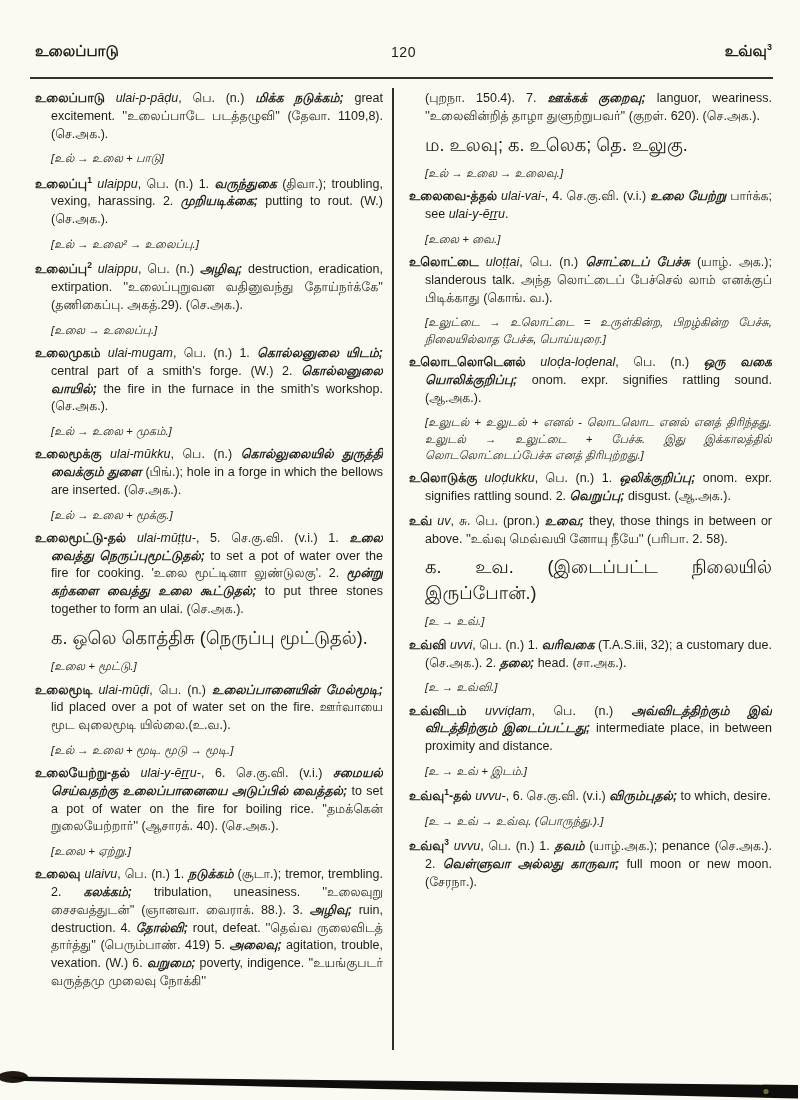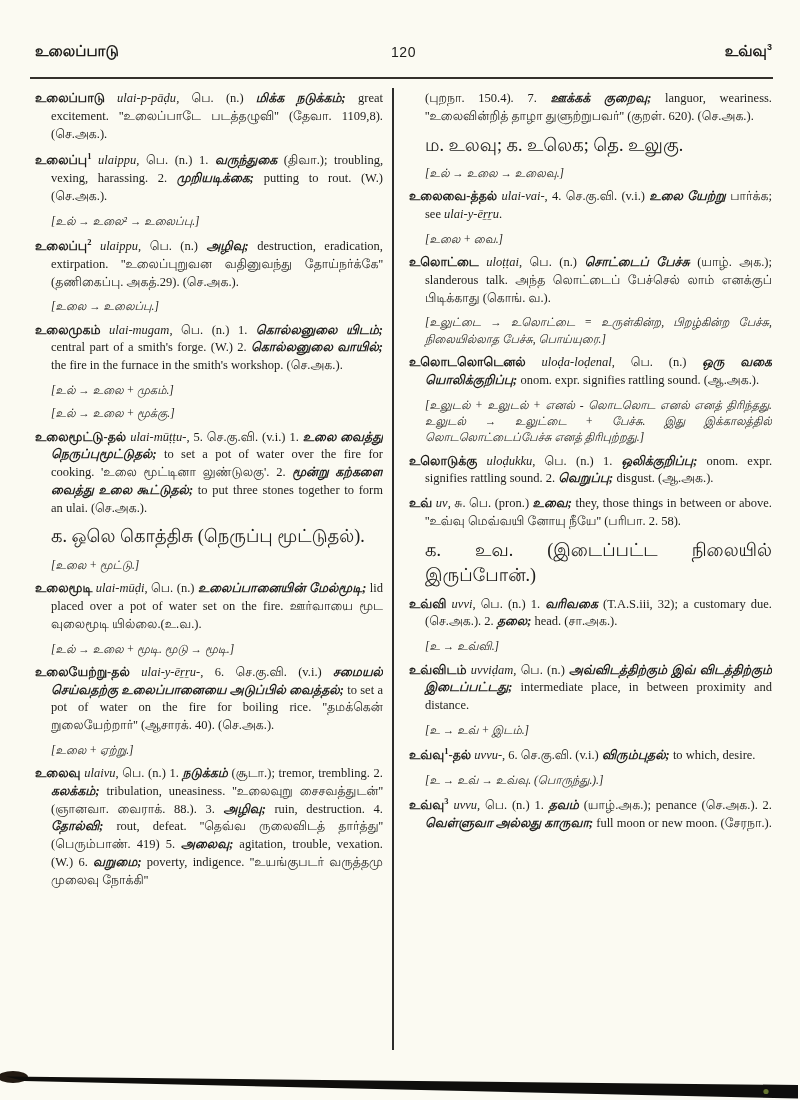--- a/index.html
+++ b/index.html
@@ -6,21 +6,21 @@
   body{background:#fbfaf2;font-family:"Liberation Sans",sans-serif;color:#1c1b19;position:relative;}
   .page{position:absolute;inset:0;}
   .runhead{position:absolute;top:42px;left:35px;right:28px;height:26px;}
   .rh-left{position:absolute;left:0;top:0;font-weight:bold;font-size:15px;}
   .rh-center{position:absolute;left:0;right:0;top:2px;text-align:center;font-size:14px;letter-spacing:.5px;}
   .rh-right{position:absolute;right:0;top:0;font-weight:bold;font-size:15px;}
   .rh-right sup{font-size:9px;font-weight:bold;}
   .head-rule{position:absolute;top:77px;left:30px;width:743px;height:2.4px;background:#34302b;}
   .col-divider{position:absolute;left:392px;top:88px;width:1.6px;height:962px;background:#2d2c2a;}
   .columns{position:absolute;top:90px;left:35px;width:737px;height:958px;display:flex;}
-  .col{overflow:hidden;height:100%;font-family:Liberation Serif, serif;}
+  .col{overflow:hidden;height:100%;}
   .col-left{width:348px;margin-right:26px;}
   .col-right{width:363px;}
   p.blk{margin:0 0 7px 0;text-align:justify;font-size:12.5px;line-height:1.42;}
   p.entry{padding-left:16px;text-indent:-16px;}
   p.cont{padding-left:16px;}
   p.etym{padding-left:16px;font-style:italic;font-size:11.5px;color:#232220;}
   p.note{padding-left:16px;font-size:18px;}
   .seg-h{font-weight:bold;}
   .seg-t{font-style:italic;}
   .seg-b{font-weight:bold;font-style:italic;}
@@ -37,26 +37,28 @@
     <span class="rh-center">120</span>
     <span class="rh-right"><span>உவ்வு</span><sup>3</sup></span>
   </div>
 
   <div class="head-rule"></div>
   <div class="col-divider"></div>
 
   <div class="columns">
     <div class="col col-left">
         <p class="blk entry"><span class="seg-h">உலைப்பாடு </span><span class="seg-t">ulai-p-pāḍu</span><span class="seg-r">, பெ. (n.) </span><span class="seg-b">மிக்க நடுக்கம்; </span><span class="seg-r">great excitement. ''உலைப்பாடே படத்தழுவி'' (தேவா. 1109,8). (செ.அக.).</span></p>
+        <p class="blk etym"><span class="seg-r">[உல் → உலை + பாடு]</span></p>
         <p class="blk entry"><span class="seg-h">உலைப்பு</span><sup class="seg-s">1</sup><span class="seg-r"> </span><span class="seg-t">ulaippu</span><span class="seg-r">, பெ. (n.) 1. </span><span class="seg-b">வருந்துகை </span><span class="seg-r">(திவா.); troubling, vexing, harassing. 2. </span><span class="seg-b">முறியடிக்கை; </span><span class="seg-r">putting to rout. (W.) (செ.அக.).</span></p>
         <p class="blk etym"><span class="seg-r">[உல் → உலை² → உலைப்பு.]</span></p>
         <p class="blk entry"><span class="seg-h">உலைப்பு</span><sup class="seg-s">2</sup><span class="seg-r"> </span><span class="seg-t">ulaippu</span><span class="seg-r">, பெ. (n.) </span><span class="seg-b">அழிவு; </span><span class="seg-r">destruction, eradication, extirpation. ''உலைப்புறுவன வதினுவந்து தோய்நர்க்கே'' (தணிகைப்பு. அகத்.29). (செ.அக.).</span></p>
         <p class="blk etym"><span class="seg-r">[உலை → உலைப்பு.]</span></p>
         <p class="blk entry"><span class="seg-h">உலைமுகம் </span><span class="seg-t">ulai-mugam</span><span class="seg-r">, பெ. (n.) 1. </span><span class="seg-b">கொல்லனுலை யிடம்; </span><span class="seg-r">central part of a smith's forge. (W.) 2. </span><span class="seg-b">கொல்லனுலை வாயில்; </span><span class="seg-r">the fire in the furnace in the smith's workshop. (செ.அக.).</span></p>
         <p class="blk etym"><span class="seg-r">[உல் → உலை + முகம்.]</span></p>
+        <p class="blk entry"><span class="seg-h">உலைமூக்கு </span><span class="seg-t">ulai-mūkku</span><span class="seg-r">, பெ. (n.) </span><span class="seg-b">கொல்லுலையில் துருத்தி வைக்கும் துளை </span><span class="seg-r">(பிங்.); hole in a forge in which the bellows are inserted. (செ.அக.).</span></p>
         <p class="blk etym"><span class="seg-r">[உல் → உலை + மூக்கு.]</span></p>
         <p class="blk entry"><span class="seg-h">உலைமூட்டு-தல் </span><span class="seg-t">ulai-mūṭṭu-</span><span class="seg-r">, 5. செ.கு.வி. (v.i.) 1. </span><span class="seg-b">உலை வைத்து நெருப்புமூட்டுதல்; </span><span class="seg-r">to set a pot of water over the fire for cooking. 'உலை மூட்டினா லுண்டுலகு'. 2. </span><span class="seg-b">மூன்று கற்களை வைத்து உலை கூட்டுதல்; </span><span class="seg-r">to put three stones together to form an ulai. (செ.அக.).</span></p>
         <p class="blk note"><span class="seg-r">க. ஒலெ கொத்திசு (நெருப்பு மூட்டுதல்).</span></p>
         <p class="blk etym"><span class="seg-r">[உலை + மூட்டு.]</span></p>
         <p class="blk entry"><span class="seg-h">உலைமூடி </span><span class="seg-t">ulai-mūḍi</span><span class="seg-r">, பெ. (n.) </span><span class="seg-b">உலைப்பானையின் மேல்மூடி; </span><span class="seg-r">lid placed over a pot of water set on the fire. ஊர்வாயை மூட வுலைமூடி யில்லை.(உ.வ.).</span></p>
         <p class="blk etym"><span class="seg-r">[உல் → உலை + மூடி. மூடு → மூடி.]</span></p>
         <p class="blk entry"><span class="seg-h">உலையேற்று-தல் </span><span class="seg-t">ulai-y-ēṟṟu-</span><span class="seg-r">, 6. செ.கு.வி. (v.i.) </span><span class="seg-b">சமையல் செய்வதற்கு உலைப்பானையை அடுப்பில் வைத்தல்; </span><span class="seg-r">to set a pot of water on the fire for boiling rice. ''தமக்கென் றுலையேற்றார்'' (ஆசாரக். 40). (செ.அக.).</span></p>
         <p class="blk etym"><span class="seg-r">[உலை + ஏற்று.]</span></p>
         <p class="blk entry"><span class="seg-h">உலைவு </span><span class="seg-t">ulaivu</span><span class="seg-r">, பெ. (n.) 1. </span><span class="seg-b">நடுக்கம் </span><span class="seg-r">(சூடா.); tremor, trembling. 2. </span><span class="seg-b">கலக்கம்; </span><span class="seg-r">tribulation, uneasiness. ''உலைவுறு சைசவத்துடன்'' (ஞானவா. வைராக். 88.). 3. </span><span class="seg-b">அழிவு; </span><span class="seg-r">ruin, destruction. 4. </span><span class="seg-b">தோல்வி; </span><span class="seg-r">rout, defeat. ''தெவ்வ ருலைவிடத் தார்த்து'' (பெரும்பாண். 419) 5. </span><span class="seg-b">அலைவு; </span><span class="seg-r">agitation, trouble, vexation. (W.) 6. </span><span class="seg-b">வறுமை; </span><span class="seg-r">poverty, indigence. ''உயங்குபடர் வருத்தமு முலைவு நோக்கி''</span></p>
       </div>
@@ -66,20 +68,21 @@
         <p class="blk etym"><span class="seg-r">[உல் → உலை → உலைவு.]</span></p>
         <p class="blk entry"><span class="seg-h">உலைவை-த்தல் </span><span class="seg-t">ulai-vai-</span><span class="seg-r">, 4. செ.கு.வி. (v.i.) </span><span class="seg-b">உலை யேற்று </span><span class="seg-r">பார்க்க; see </span><span class="seg-t">ulai-y-ēṟṟu</span><span class="seg-r">.</span></p>
         <p class="blk etym"><span class="seg-r">[உலை + வை.]</span></p>
         <p class="blk entry"><span class="seg-h">உலொட்டை </span><span class="seg-t">uloṭṭai</span><span class="seg-r">, பெ. (n.) </span><span class="seg-b">சொட்டைப் பேச்சு </span><span class="seg-r">(யாழ். அக.); slanderous talk. அந்த லொட்டைப் பேச்செல் லாம் எனக்குப் பிடிக்காது (கொங். வ.).</span></p>
         <p class="blk etym"><span class="seg-r">[உலுட்டை → உலொட்டை = உருள்கின்ற, பிறழ்கின்ற பேச்சு, நிலையில்லாத பேச்சு, பொய்யுரை.]</span></p>
         <p class="blk entry"><span class="seg-h">உலொடலொடெனல் </span><span class="seg-t">uloḍa-loḍenal</span><span class="seg-r">, பெ. (n.) </span><span class="seg-b">ஒரு வகை யொலிக்குறிப்பு; </span><span class="seg-r">onom. expr. signifies rattling sound. (ஆ.அக.).</span></p>
         <p class="blk etym"><span class="seg-r">[உலுடல் + உலுடல் + எனல் - லொடலொட எனல் எனத் திரிந்தது. உலுடல் → உலுட்டை + பேச்சு. இது இக்காலத்தில் லொடலொட்டைப்பேச்சு எனத் திரிபுற்றது.]</span></p>
         <p class="blk entry"><span class="seg-h">உலொடுக்கு </span><span class="seg-t">uloḍukku</span><span class="seg-r">, பெ. (n.) 1. </span><span class="seg-b">ஒலிக்குறிப்பு; </span><span class="seg-r">onom. expr. signifies rattling sound. 2. </span><span class="seg-b">வெறுப்பு; </span><span class="seg-r">disgust. (ஆ.அக.).</span></p>
         <p class="blk entry"><span class="seg-h">உவ் </span><span class="seg-t">uv</span><span class="seg-r">, சு. பெ. (pron.) </span><span class="seg-b">உவை; </span><span class="seg-r">they, those things in between or above. ''உவ்வு மெவ்வயி னோயு நீயே'' (பரிபா. 2. 58).</span></p>
         <p class="blk note"><span class="seg-r">க. உவ. (இடைப்பட்ட நிலையில் இருப்போன்.)</span></p>
+        <p class="blk etym"><span class="seg-r">[உ → உவ்.]</span></p>
         <p class="blk entry"><span class="seg-h">உவ்வி </span><span class="seg-t">uvvi</span><span class="seg-r">, பெ. (n.) 1. </span><span class="seg-b">வரிவகை </span><span class="seg-r">(T.A.S.iii, 32); a customary due. (செ.அக.). 2. </span><span class="seg-b">தலை; </span><span class="seg-r">head. (சா.அக.).</span></p>
         <p class="blk etym"><span class="seg-r">[உ → உவ்வி.]</span></p>
         <p class="blk entry"><span class="seg-h">உவ்விடம் </span><span class="seg-t">uvviḍam</span><span class="seg-r">, பெ. (n.) </span><span class="seg-b">அவ்விடத்திற்கும் இவ் விடத்திற்கும் இடைப்பட்டது; </span><span class="seg-r">intermediate place, in between proximity and distance.</span></p>
         <p class="blk etym"><span class="seg-r">[உ → உவ் + இடம்.]</span></p>
         <p class="blk entry"><span class="seg-h">உவ்வு</span><sup class="seg-s">1</sup><span class="seg-h">-தல் </span><span class="seg-t">uvvu-</span><span class="seg-r">, 6. செ.கு.வி. (v.i.) </span><span class="seg-b">விரும்புதல்; </span><span class="seg-r">to which, desire.</span></p>
         <p class="blk etym"><span class="seg-r">[உ → உவ் → உவ்வு. (பொருந்து.).]</span></p>
         <p class="blk entry"><span class="seg-h">உவ்வு</span><sup class="seg-s">3</sup><span class="seg-r"> </span><span class="seg-t">uvvu</span><span class="seg-r">, பெ. (n.) 1. </span><span class="seg-b">தவம் </span><span class="seg-r">(யாழ்.அக.); penance (செ.அக.). 2. </span><span class="seg-b">வெள்ளுவா அல்லது காருவா; </span><span class="seg-r">full moon or new moon. (சேரநா.).</span></p>
       </div>
   </div>
 

